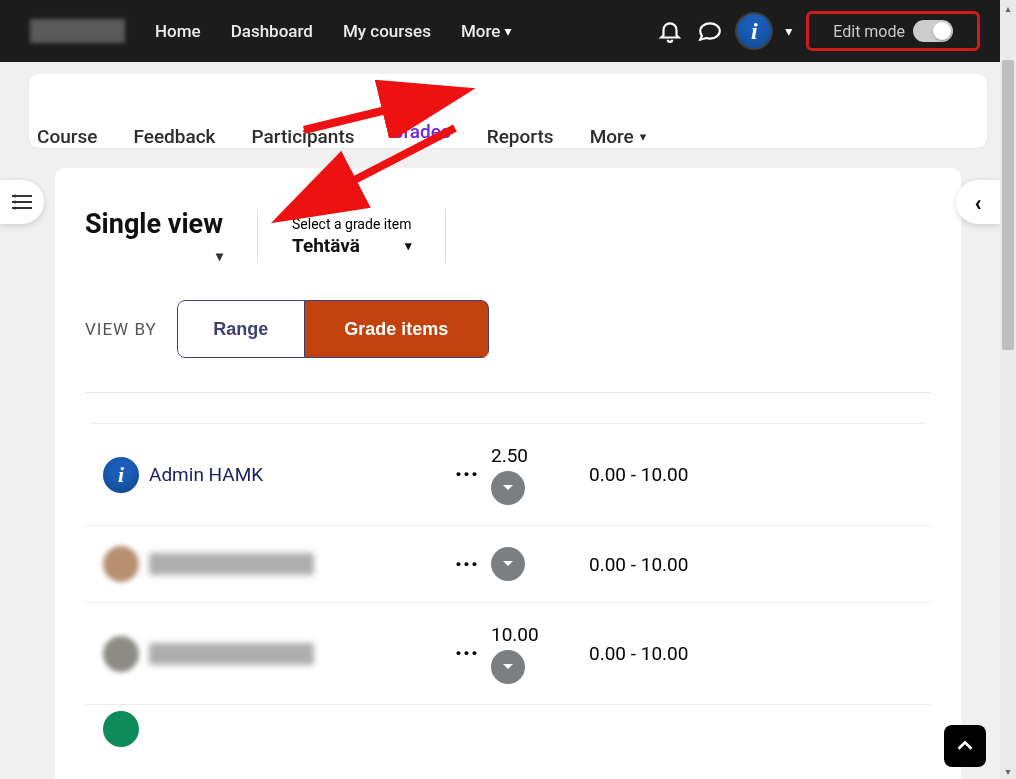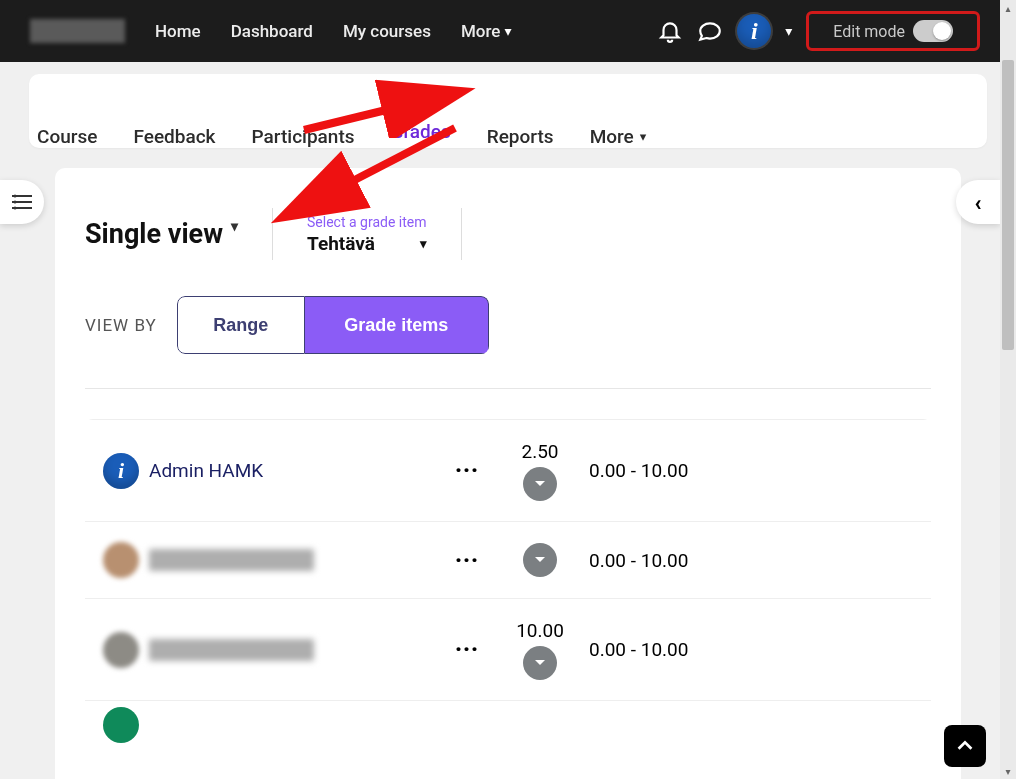--- a/index.html
+++ b/index.html
@@ -21,50 +21,50 @@
 .toggle::after { content: ""; width: 18px; height: 18px; background: #fff; border-radius: 50%; position: absolute; top: 2px; right: 2px; box-shadow: 0 1px 2px rgba(0,0,0,.3); }
 
 .secondary-nav { background: #fff; border-radius: 10px; margin: 12px 29px 0; padding: 0 8px; height: 74px; display: flex; align-items: flex-end; gap: 36px; position:relative; box-shadow:0 1px 2px rgba(0,0,0,.04); }
 .secondary-nav a { color: #2c2c2c; text-decoration: none; font-size: 19px; font-weight: 500; cursor:pointer; }
 .secondary-nav a.active { color: #6d28d9; border-bottom: 8px solid #6d28d9; padding-bottom: 26px; margin-bottom:-29px; }
 .secnav-more { display: flex; align-items: center; gap: 6px; }
 
 .content-card { background: #fff; margin: 20px 55px 0; border-radius: 10px; padding: 30px 30px 0; min-height: 650px; position:relative; }
 
 .sel-row { display: flex; align-items: center; gap: 30px; margin-top: 10px; }
-.single-view { font-size: 27px; font-weight: 700; color: #111; display: flex; align-items: flex-start; gap: 8px; cursor:pointer;}
+.single-view { font-size: 27px; font-weight: 700; color: #111; display: flex; align-items: flex-end; gap: 8px; cursor:pointer;flex-direction:column;}
 .single-view .cv { font-size: 14px; color:#333; }
 .vdivider { width: 1px; height: 52px; background: #ddd; margin: 0 4px; }
 .grade-item-sel { display: flex; flex-direction: column; gap: 2px; }
-.grade-item-sel .lbl { font-size: 14px; color: #8b5cf6; }
+.grade-item-sel .lbl { font-size: 14px; color: #000000; }
 .grade-item-sel .val { font-size: 19px; font-weight: 700; color: #111; display:flex; align-items:center; gap:10px; }
 .gsi-chev { font-size: 13px; cursor:pointer; }
 
 .viewby-row { display: flex; justify-content: flex-start; align-items: center; margin-top: 36px; gap: 20px; padding-right:2px; }
 .viewby-label { font-size: 17px; color: #555; letter-spacing: 1px; }
 .seg { display: flex; border-radius: 8px; overflow: hidden; }
 .seg button { height: 58px; font-size: 18px; font-weight: 700; border: 1px solid #3d3f72; cursor: pointer; }
 .seg .users { background: #fff; color: #3d3f72; width: 128px; border-radius: 8px 0 0 8px; }
-.seg .gitems { background: #8b5cf6; color: #fff; width: 184px; border-radius: 0 8px 0 0; border-left: none; }
+.seg .gitems { background: #c2410c; color: #fff; width: 184px; border-radius: 0 8px 0 0; border-left: none; }
 
 .hr { border: none; border-top: 1px solid #e6e6e6; margin-top: 34px; }
 
 .table-wrap { margin-top: 30px; background: #fff; border-radius: 8px; overflow: hidden; }
 .thead, .trow { display: grid; grid-template-columns: 340px 48px 98px 160px 150px 60px; align-items: center; padding: 20px 18px; }
 .thead { font-weight: 700; font-size: 20px; color:#111;}
 .th-uname { }
 .trow { border-top: 1px solid #eee; font-size: 19px; background:#fff; }
 .avatar-sm { width: 36px; height: 36px; border-radius: 50%; background: #bbb; display: inline-flex; align-items: center; justify-content: center; color: #fff; font-weight: bold; font-style: italic; font-family: Georgia,serif; font-size: 22px; margin-right: 10px; flex: 0 0 36px; }
 .avatar-blue { background: #1a5db8; box-shadow: inset 0 -6px 10px rgba(0,0,0,.2); }
 .usercell { display: flex; align-items: center; color: #222; }
 .user-name-link { color:#1a1f63; cursor:pointer; }
 .blur-box { width: 165px; height: 22px; background:#aeaeae; filter: blur(3px); border-radius:2px; }
 .blur-av { width:36px; height:36px; border-radius:50%; background:#b89070; filter: blur(2.5px); margin-right:10px; flex:0 0 36px; }
 .dots { font-size: 22px; font-weight: 900; text-align:center; cursor:pointer; letter-spacing:1px;}
-.grade-cell { display: flex; flex-direction: column; align-items: center; gap: 4px; font-size:19px;}
+.grade-cell { display: flex; flex-direction: column; align-items: flex-start; gap: 4px; font-size:19px;}
 .round-chev { width: 34px; height: 34px; border-radius: 50%; background: #7b7f82; display:inline-flex; align-items:center; justify-content:center; cursor:pointer; }
 .round-chev svg { fill:#fff; }
 .th-grade, .th-range, .th-feedback, .th-ov { font-weight:700; }
 
 .sidetab-left, .sidetab-right { position: absolute; top: 180px; width: 44px; height: 44px; background: #fff; display:flex; align-items:center; justify-content:center; box-shadow: 0 2px 6px rgba(0,0,0,.15); cursor:pointer; }
 .sidetab-left { left: 0; border-radius: 0 22px 22px 0; }
 .sidetab-right { right: 16px; border-radius: 22px 0 0 22px; font-size:22px; font-weight:900; }
 
 .scroll-btn { position: absolute; right: 30px; bottom: 12px; width: 42px; height: 42px; background: #000; color: #fff; border-radius: 8px; display:flex; align-items:center; justify-content:center; cursor:pointer; }
 

